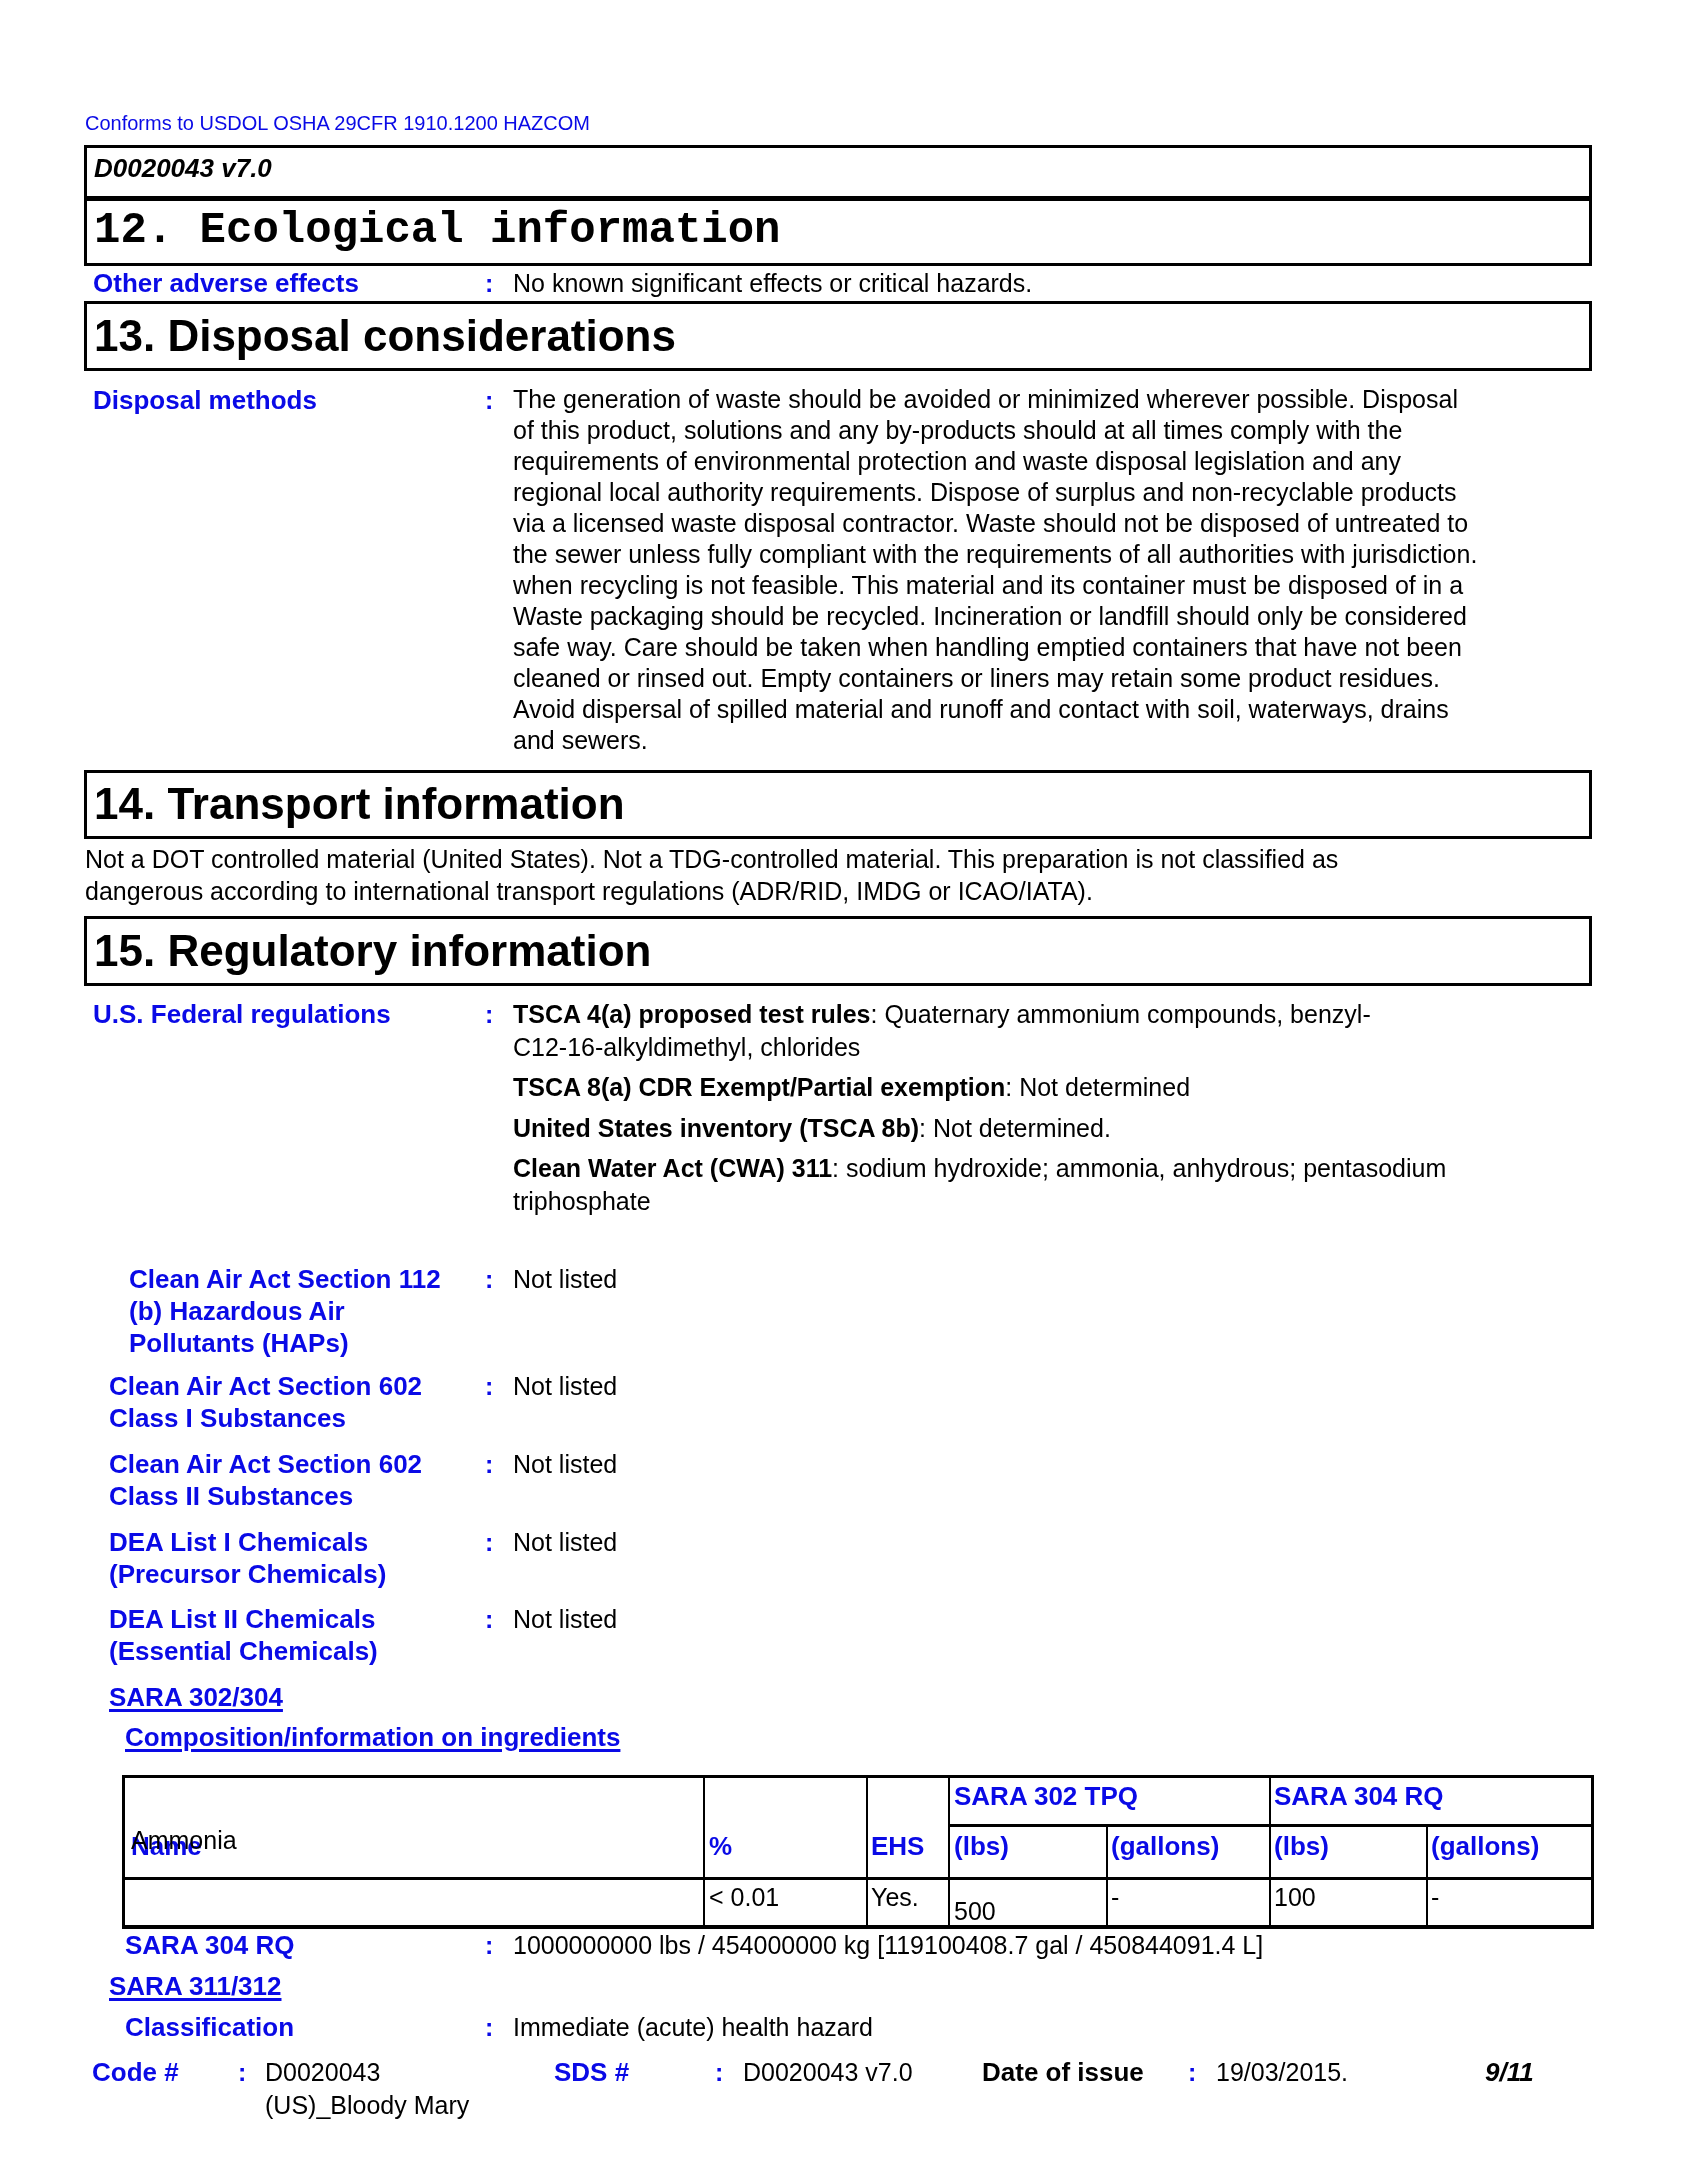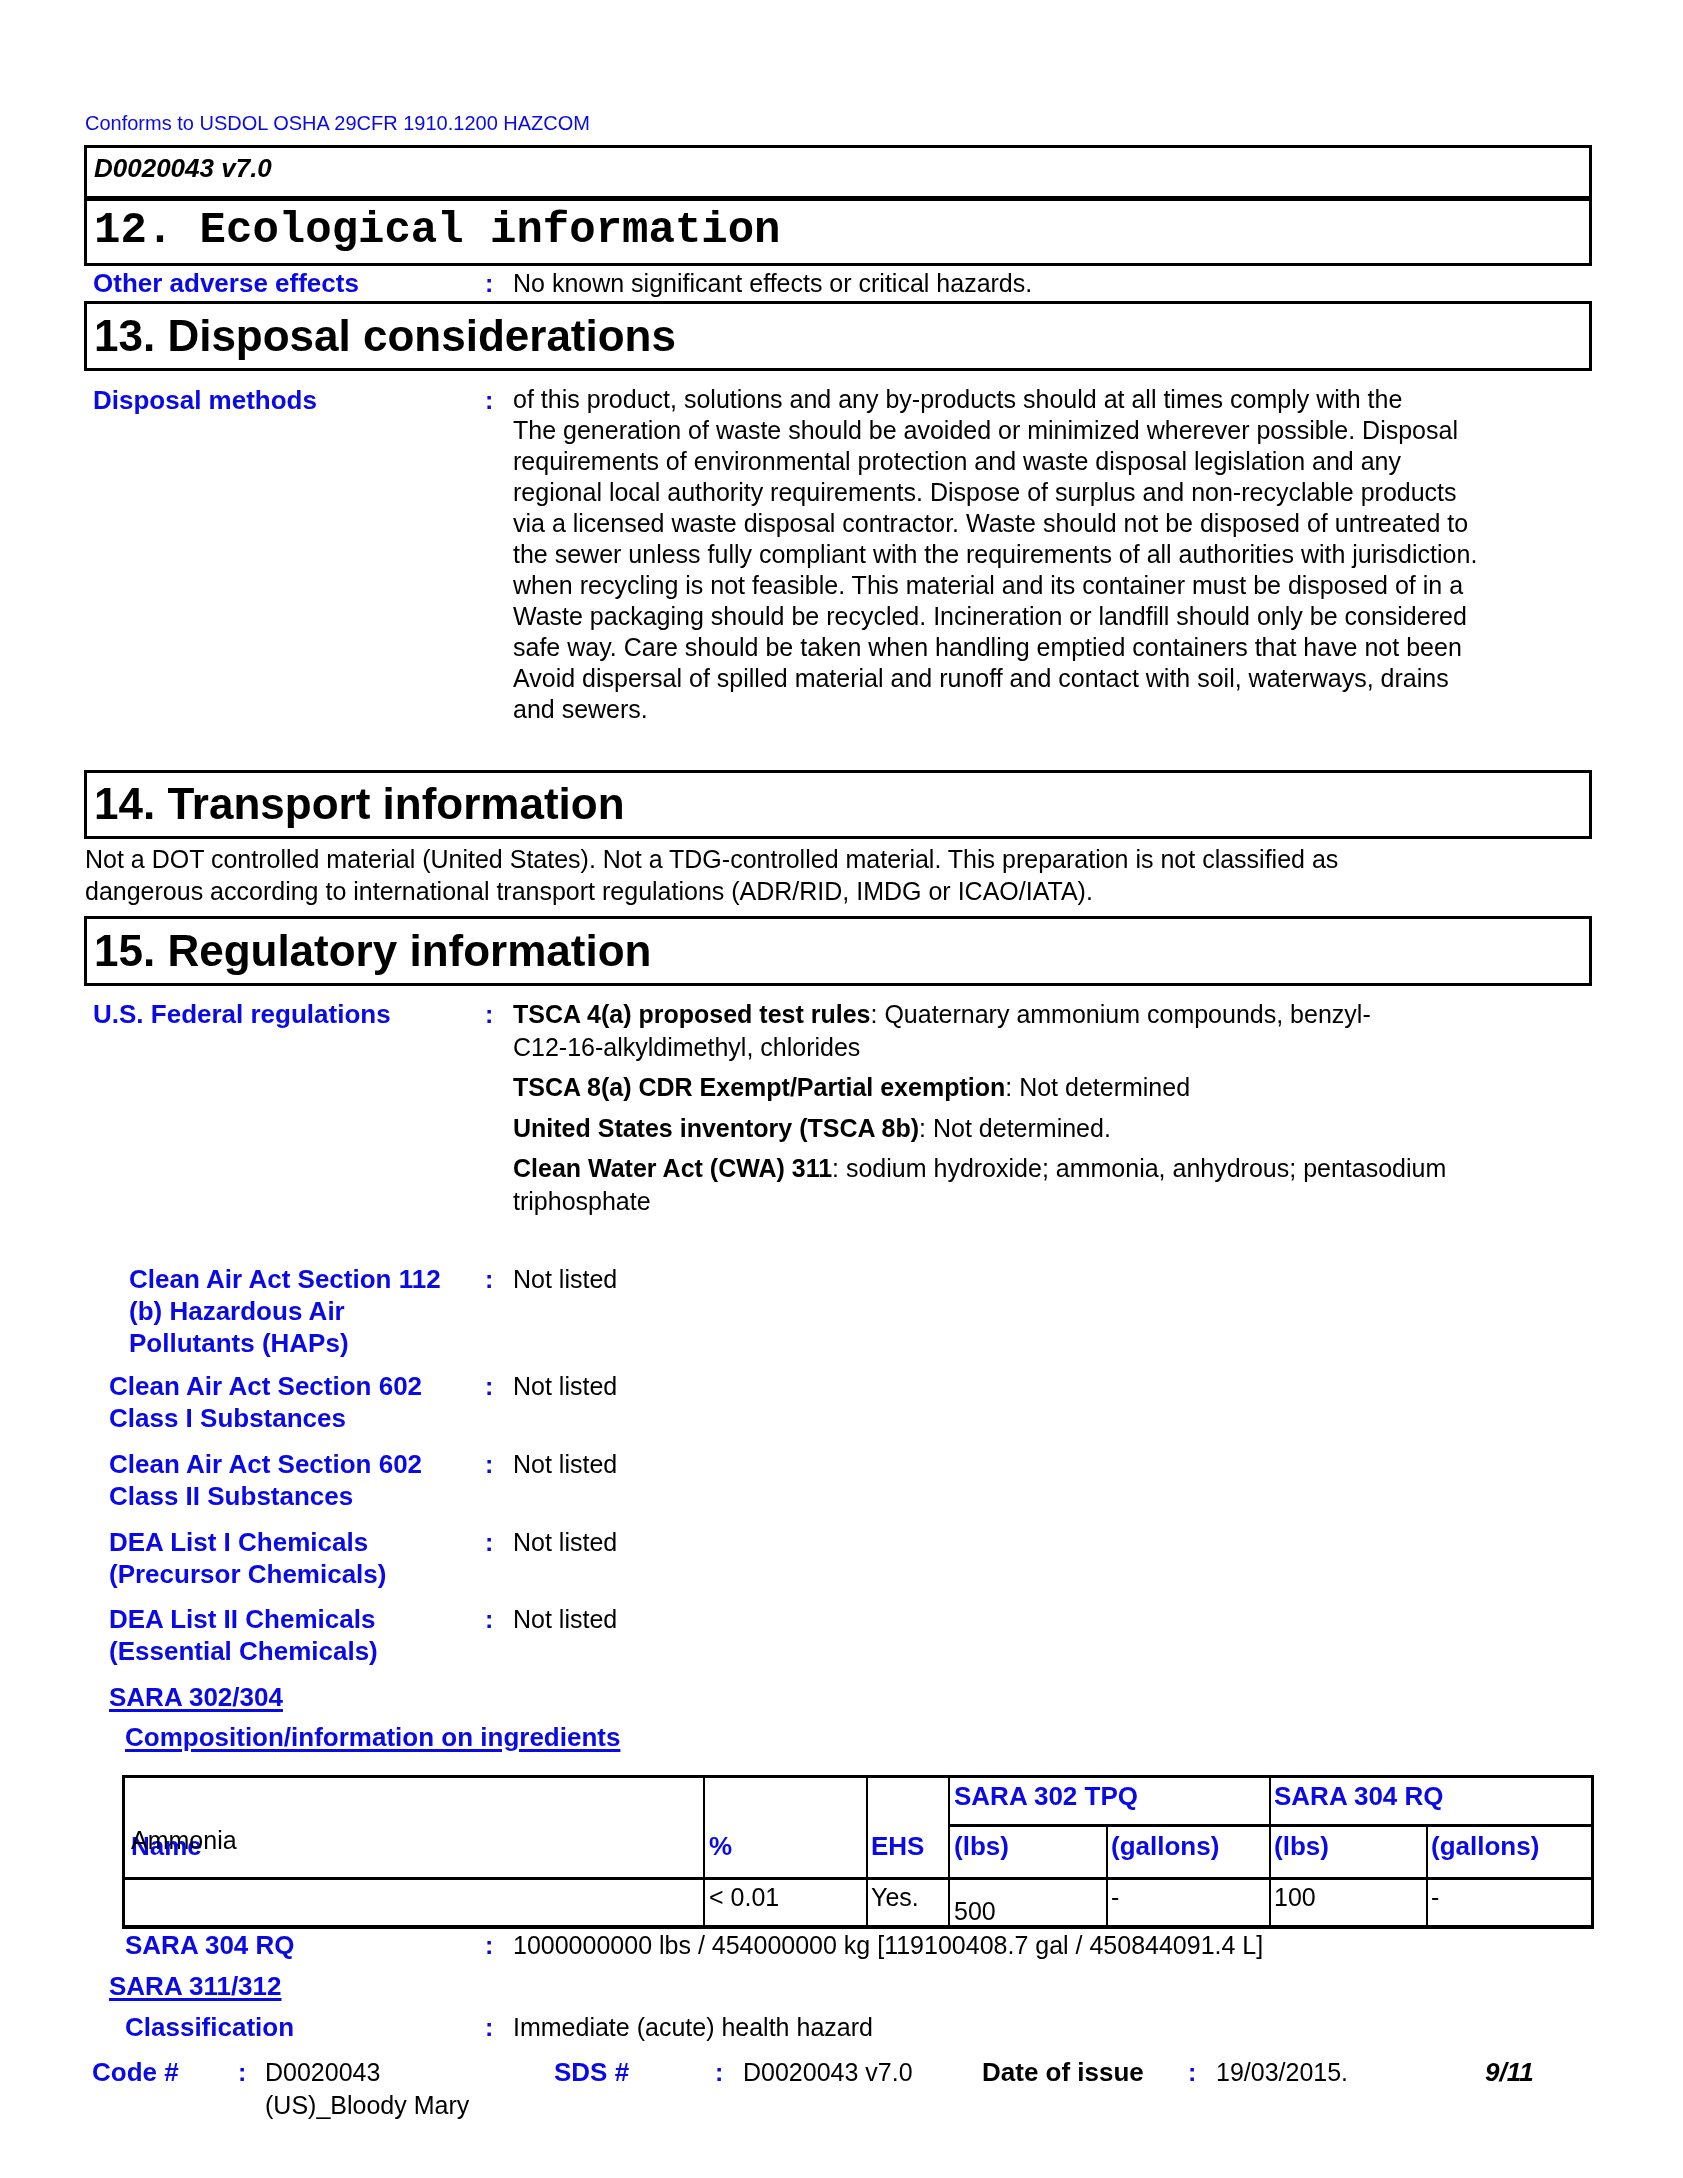--- a/index.html
+++ b/index.html
@@ -34,29 +34,30 @@
 <div class="abs lbl" style="left:93px; top:267px;">Other adverse effects</div>
 <div class="abs colon" style="left:485px; top:267px;">:</div>
 <div class="abs val" style="left:513px; top:267px;">No known significant effects or critical hazards.</div>
 
 <div class="box" style="top:301px; height:70px;"></div>
 <div class="sec-title" style="top:310px;">13. Disposal considerations</div>
 
 <div class="abs lbl" style="left:93px; top:384px;">Disposal methods</div>
 <div class="abs colon" style="left:485px; top:384px;">:</div>
 <div class="abs val" style="left:513px; top:384px; line-height:31px;">
+  <span class="para-line">The generation of waste should be avoided or minimized wherever possible.  Disposal</span>
   <span class="para-line">of this product, solutions and any by-products should at all times comply with the</span>
-  <span class="para-line">The generation of waste should be avoided or minimized wherever possible.  Disposal</span>
   <span class="para-line">requirements of environmental protection and waste disposal legislation and any</span>
   <span class="para-line">regional local authority requirements.  Dispose of surplus and non-recyclable products</span>
   <span class="para-line">via a licensed waste disposal contractor.  Waste should not be disposed of untreated to</span>
   <span class="para-line">the sewer unless fully compliant with the requirements of all authorities with jurisdiction.</span>
   <span class="para-line">when recycling is not feasible.  This material and its container must be disposed of in a</span>
   <span class="para-line">Waste packaging should be recycled.  Incineration or landfill should only be considered</span>
   <span class="para-line">safe way.  Care should be taken when handling emptied containers that have not been</span>
+  <span class="para-line">cleaned or rinsed out.  Empty containers or liners may retain some product residues.</span>
   <span class="para-line">Avoid dispersal of spilled material and runoff and contact with soil, waterways, drains</span>
   <span class="para-line">and sewers.</span>
 </div>
 
 <div class="box" style="top:770px; height:69px;"></div>
 <div class="sec-title" style="top:778px;">14. Transport information</div>
 <div class="abs val" style="left:85px; top:843px;">
   <span class="para-line">Not a DOT controlled material (United States). Not a TDG-controlled material. This preparation is not classified as</span>
   <span class="para-line">dangerous according to international transport regulations (ADR/RID, IMDG or ICAO/IATA).</span>
 </div>

